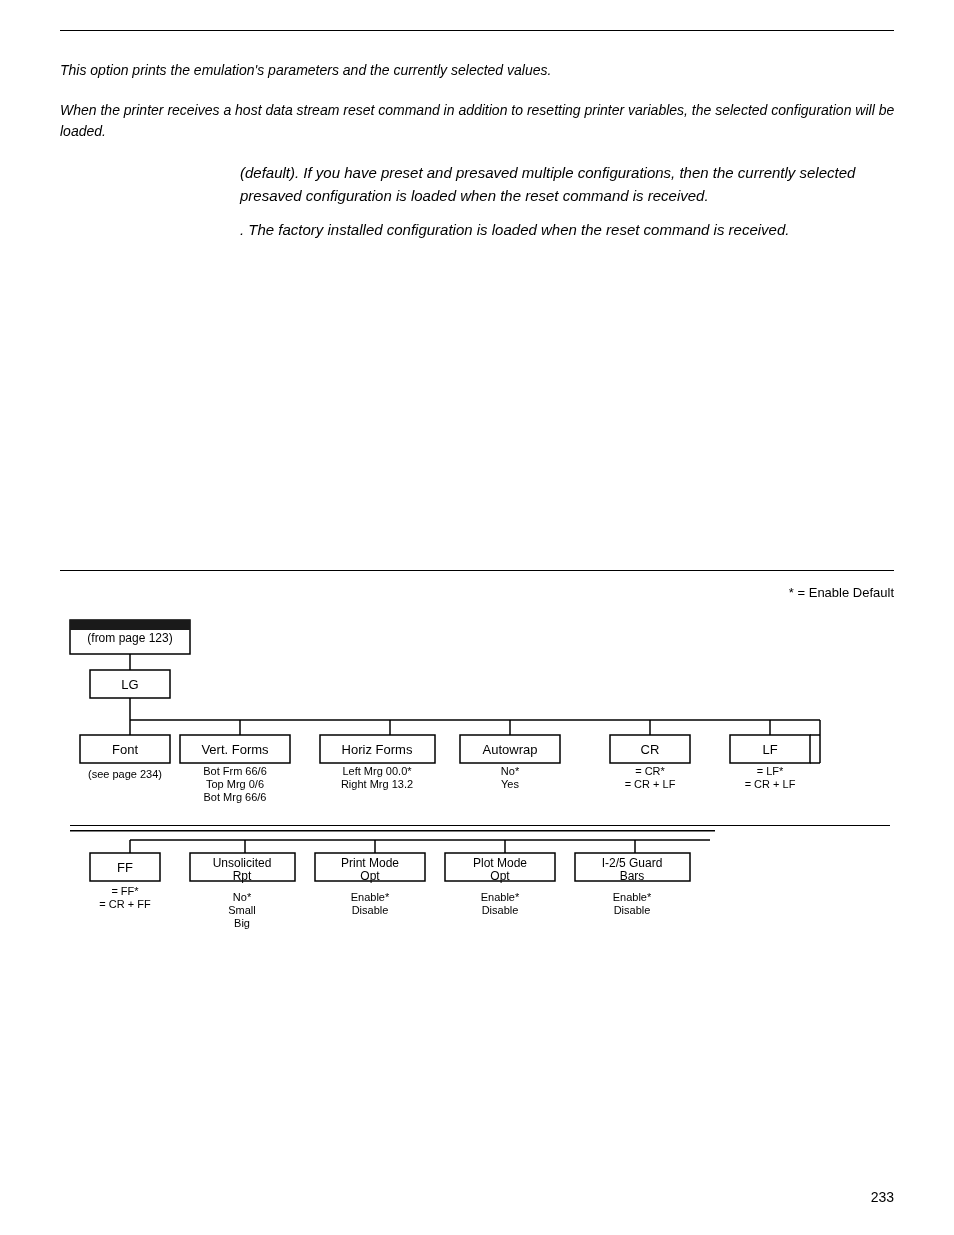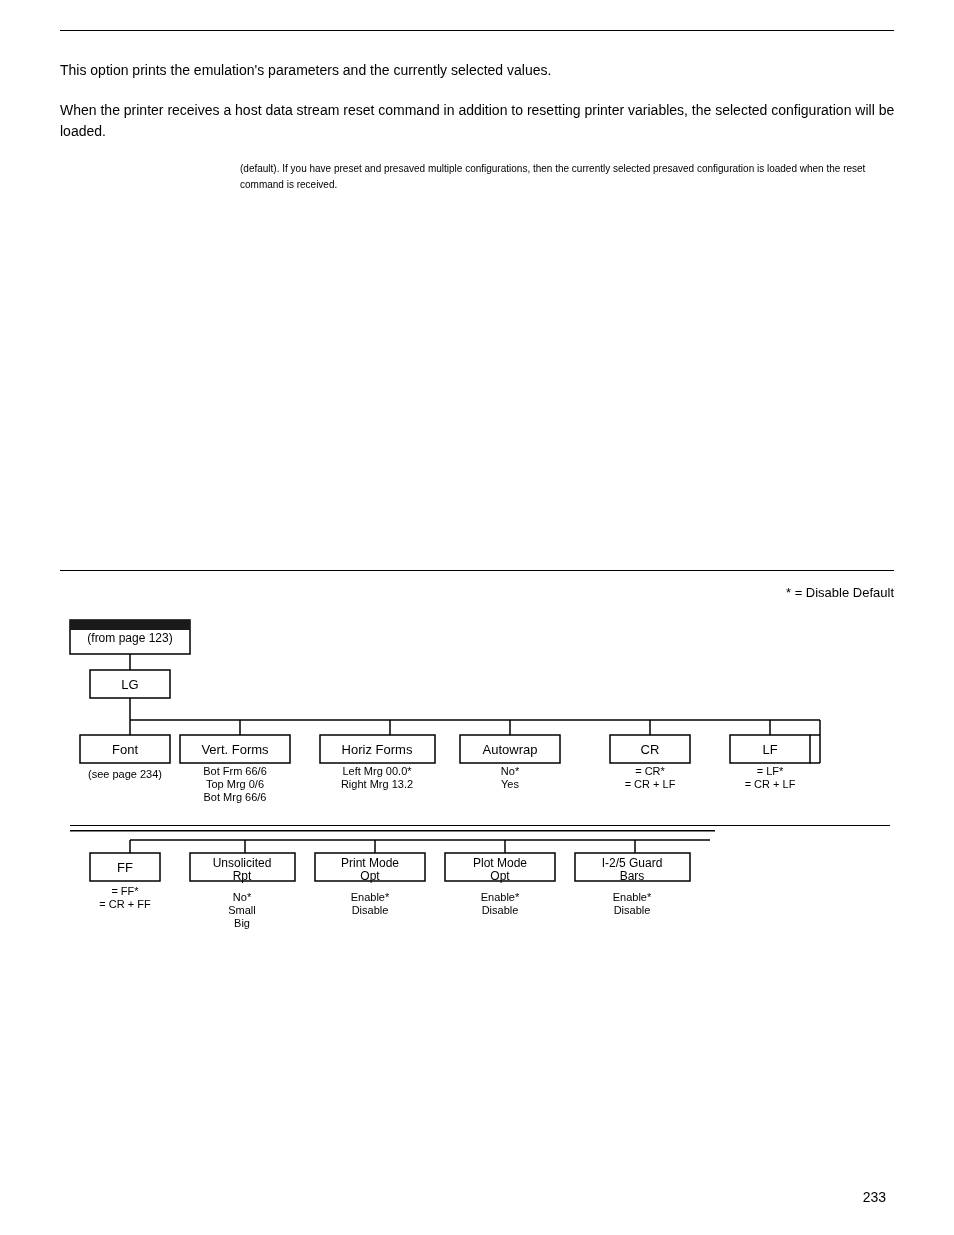--- a/index.html
+++ b/index.html
@@ -20,33 +20,34 @@
       right: 60px;
       height: 1px;
       background: #000;
     }
 
     .content-area {
       position: absolute;
       top: 60px;
       left: 60px;
       right: 56px;
+      font-style: italic;
     }
 
     .paragraph {
       margin-bottom: 18px;
       line-height: 1.55;
       font-size: 14px;
     }
 
     .paragraph-block {
       padding-left: 180px;
       margin-bottom: 10px;
       line-height: 1.55;
-      font-size: 10px;
+      font-size: 15px;
     }
 
     .divider-line {
       position: absolute;
       left: 60px;
       right: 60px;
       height: 1px;
       background: #000;
     }
 
@@ -64,48 +65,49 @@
 
     
     .diagram-svg {
       display: block;
       margin-top: 5px;
     }
 
     .page-number {
       position: absolute;
       bottom: 30px;
-      right: 68px;
+      right: 60px;
       font-size: 14px;
     }
   </style>
 </head>
 <body>
 
 <div class="top-line"></div>
 
 <div class="content-area">
 
   <div class="paragraph">This option prints the emulation's parameters and the currently selected values.</div>
 
 
   <div class="paragraph">When the printer receives a host data stream reset command in addition to resetting printer variables, the selected configuration will be loaded.</div>
 
   <div class="paragraph-block">(default). If you have preset and presaved multiple configurations, then the currently selected presaved configuration is loaded when the reset command is received.</div>
 
+  <div class="paragraph-block">. The factory installed configuration is loaded when the reset command is received.</div>
 
 
 
 </div>
 
 <div class="divider-line" style="top: 570px;"></div>
 
 <div class="diagram-section" style="top: 585px;">
 
-  <div class="factory-default-label">* = Disable Default</div>
+  <div class="factory-default-label">* = Enable Default</div>
 
   <svg class="diagram-svg" width="830" height="370" viewBox="0 0 830 370">
 
     <rect x="10" y="10" width="120" height="34" fill="white" stroke="black" stroke-width="1.5"></rect>
     <text x="70" y="32" text-anchor="middle" font-size="12" font-family="Arial">(from page 123)</text>
 
     <rect x="10" y="10" width="120" height="10" fill="#1a1a1a"></rect>
 
     <line x1="70" y1="44" x2="70" y2="60" stroke="black" stroke-width="1.5"></line>
 

